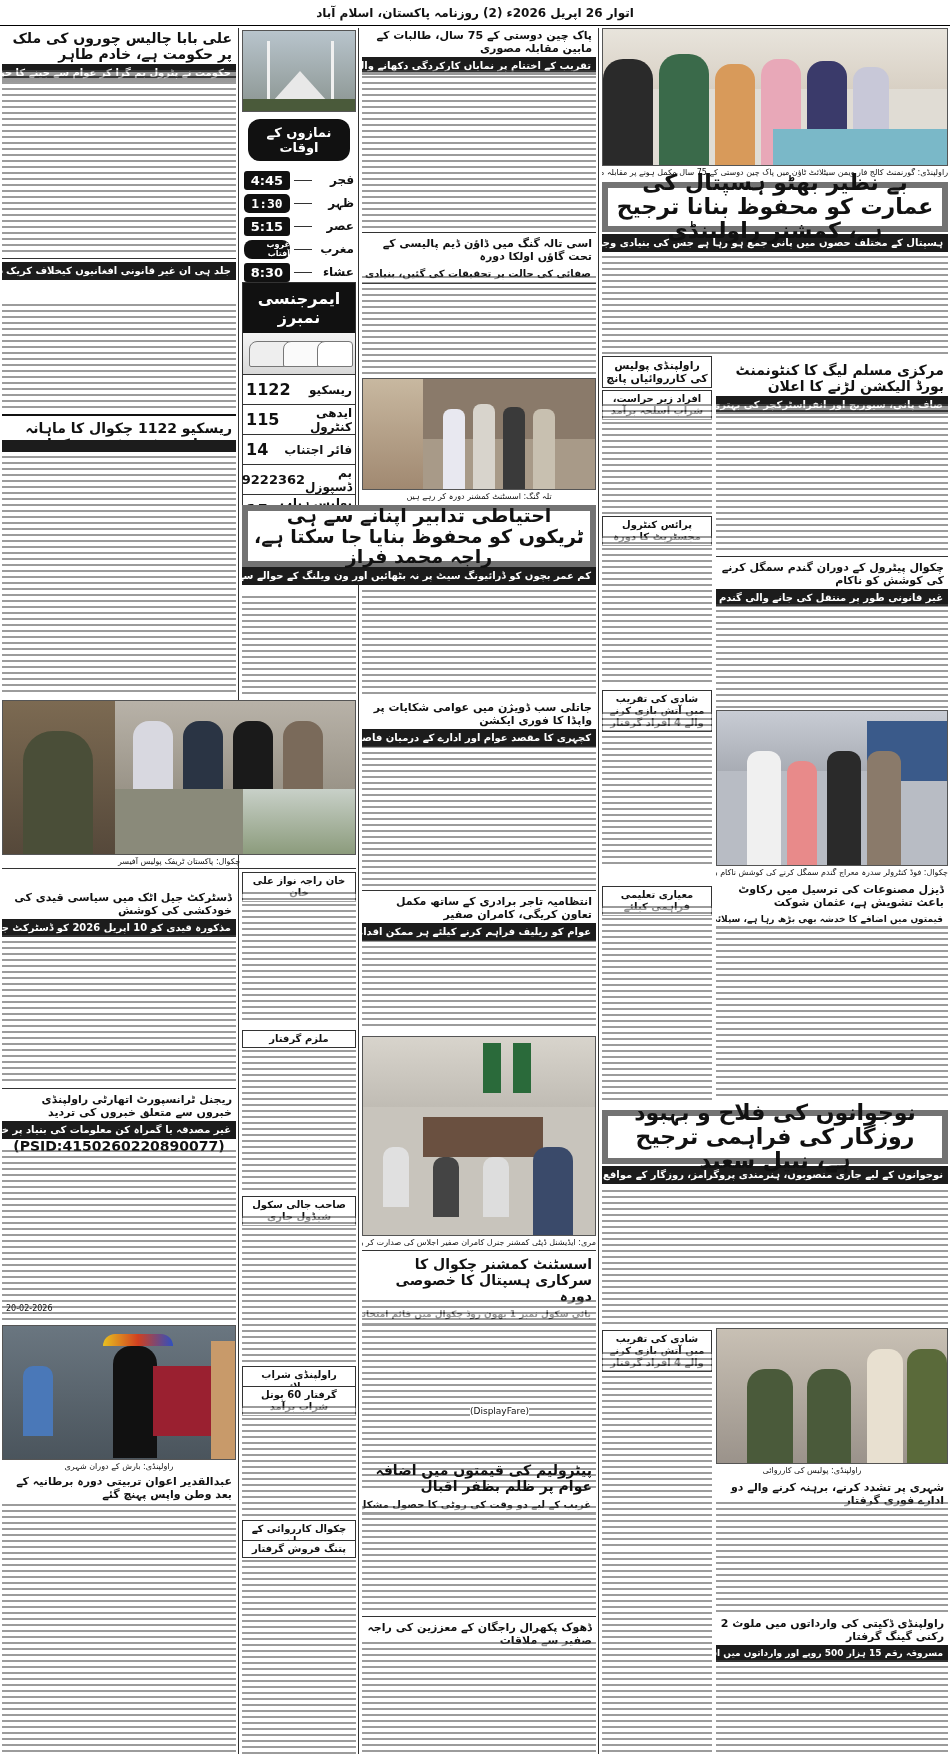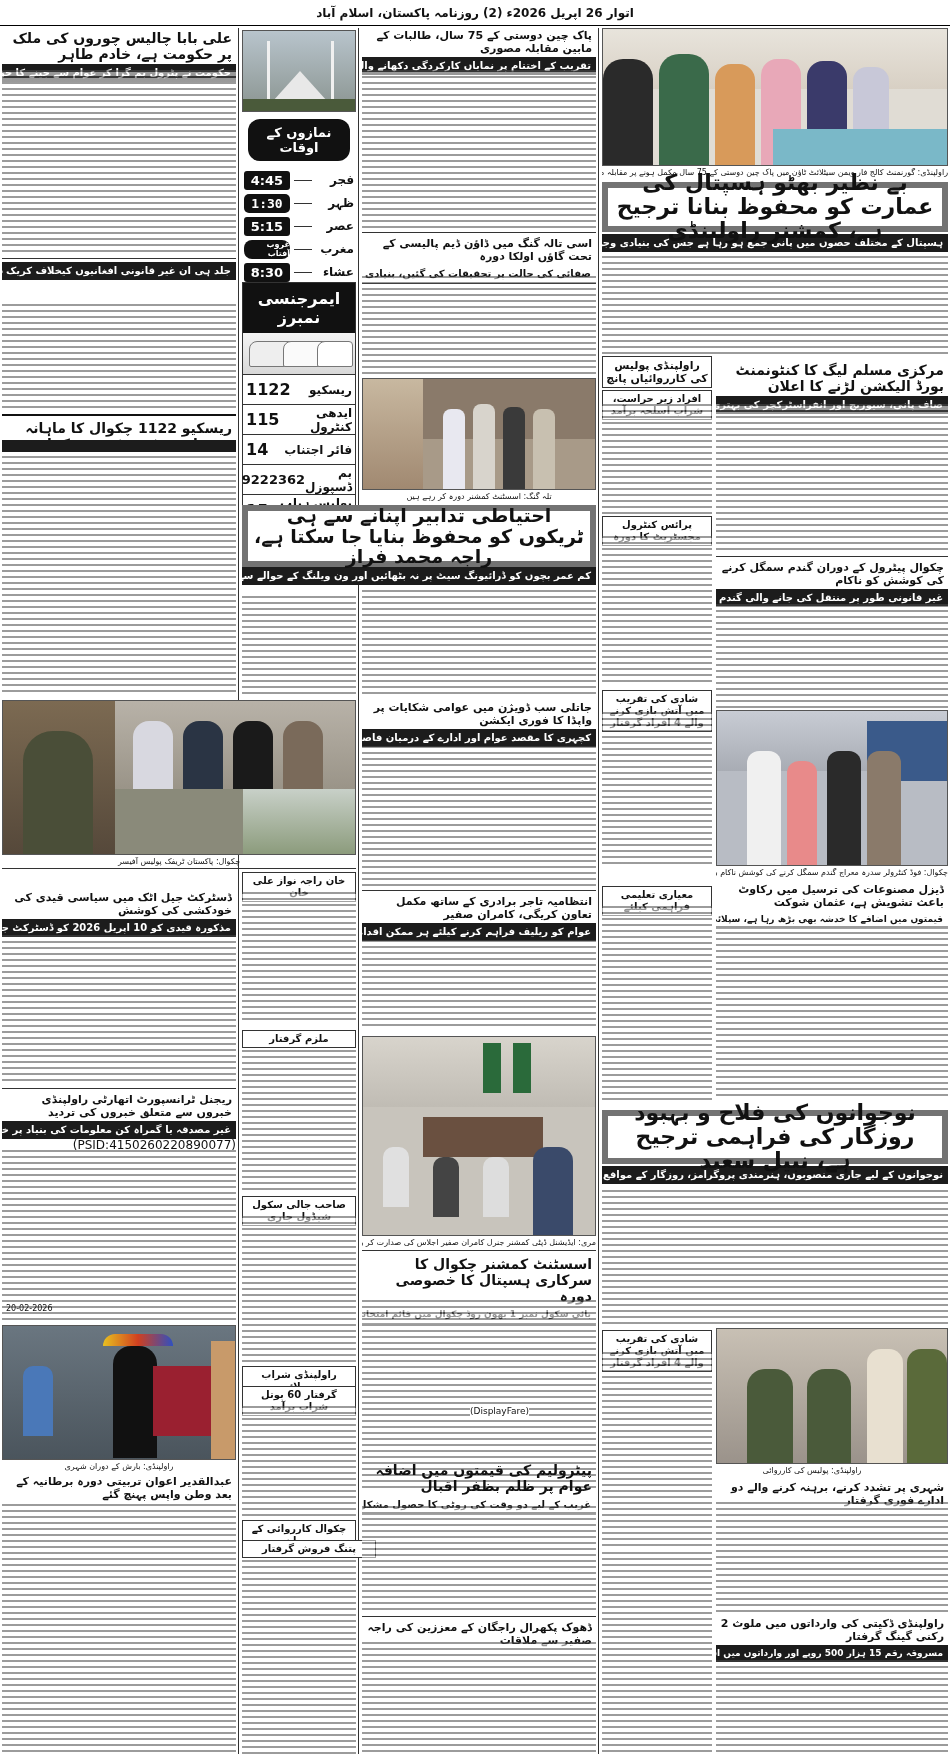--- a/index.html
+++ b/index.html
@@ -85,21 +85,21 @@
 </div>
 <div class="text" style="left:2px;top:935px;width:234px;height:150px">
     <div class="lines"></div>
   </div>
 <div class="hr" style="left:2px;top:1088px;width:234px"></div>
 
 <div class="abs" style="left:2px;top:1092px;width:234px">
   <div class="hl sm">ریجنل ٹرانسپورٹ اتھارٹی راولپنڈی خبروں سے متعلق خبروں کی تردید</div>
   <div class="strap">غیر مصدقہ یا گمراہ کن معلومات کی بنیاد پر خبریں شائع کرنے سے گریز کیا جائے</div>
 </div>
-<div class="abs" style="left:2px;top:1138px;width:234px;font-size:12px;font-weight:normal;direction:ltr;text-align:right">(PSID:4150260220890077)</div>
+<div class="abs" style="left:2px;top:1138px;width:234px;font-size:14px;font-weight:bold;direction:ltr;text-align:center">(PSID:4150260220890077)</div>
 <div class="text" style="left:2px;top:1150px;width:234px;height:170px">
     <div class="lines"></div>
   </div>
 <div class="abs" style="left:6px;top:1304px;font-size:8px;direction:ltr">20-02-2026</div>
 
 <div class="photo" style="left:2px;top:1325px;width:234px;height:135px;background:#5a6670">
   <div style="position:absolute;left:0;top:0;width:234px;height:135px;background:linear-gradient(#6a7680,#4a545c)"></div>
   <div style="position:absolute;left:20px;top:40px;width:30px;height:70px;background:#4a78b8;border-radius:10px 10px 0 0"></div>
   <div style="position:absolute;left:100px;top:8px;width:70px;height:12px;background:linear-gradient(90deg,#e8c020,#d04020,#3050c0);border-radius:35px 35px 0 0"></div>
   <div style="position:absolute;left:110px;top:20px;width:44px;height:112px;background:#111;border-radius:18px 18px 0 0"></div>
@@ -195,21 +195,21 @@
 <div class="sub-title" style="left:242px;top:1196px;width:114px">صاحب جالی سکول شیڈول جاری</div>
 <div class="text" style="left:242px;top:1216px;width:114px;height:146px">
     <div class="lines"></div>
   </div>
 <div class="sub-title" style="left:242px;top:1366px;width:114px">راولپنڈی شراب سپلائر</div>
 <div class="sub-title" style="left:242px;top:1386px;width:114px">گرفتار 60 بوتل شراب برآمد</div>
 <div class="text" style="left:242px;top:1406px;width:114px;height:110px">
     <div class="lines"></div>
   </div>
 <div class="sub-title" style="left:242px;top:1520px;width:114px">چکوال کارروائی کے دوران</div>
-<div class="sub-title" style="left:242px;top:1540px;width:134px">پتنگ فروش گرفتار</div>
+<div class="sub-title" style="left:242px;top:1540px;width:114px">پتنگ فروش گرفتار</div>
 <div class="text" style="left:242px;top:1560px;width:114px;height:194px">
     <div class="lines"></div>
   </div>
 
 <div class="abs" style="left:362px;top:28px;width:234px">
   <div class="hl sm">پاک چین دوستی کے 75 سال، طالبات کے مابین مقابلہ مصوری</div>
   <div class="strap">تقریب کے اختتام پر نمایاں کارکردگی دکھانے والی طالبات میں انعامات بھی تقسیم</div>
 </div>
 <div class="text" style="left:362px;top:70px;width:234px;height:160px">
     <div class="lines"></div>

